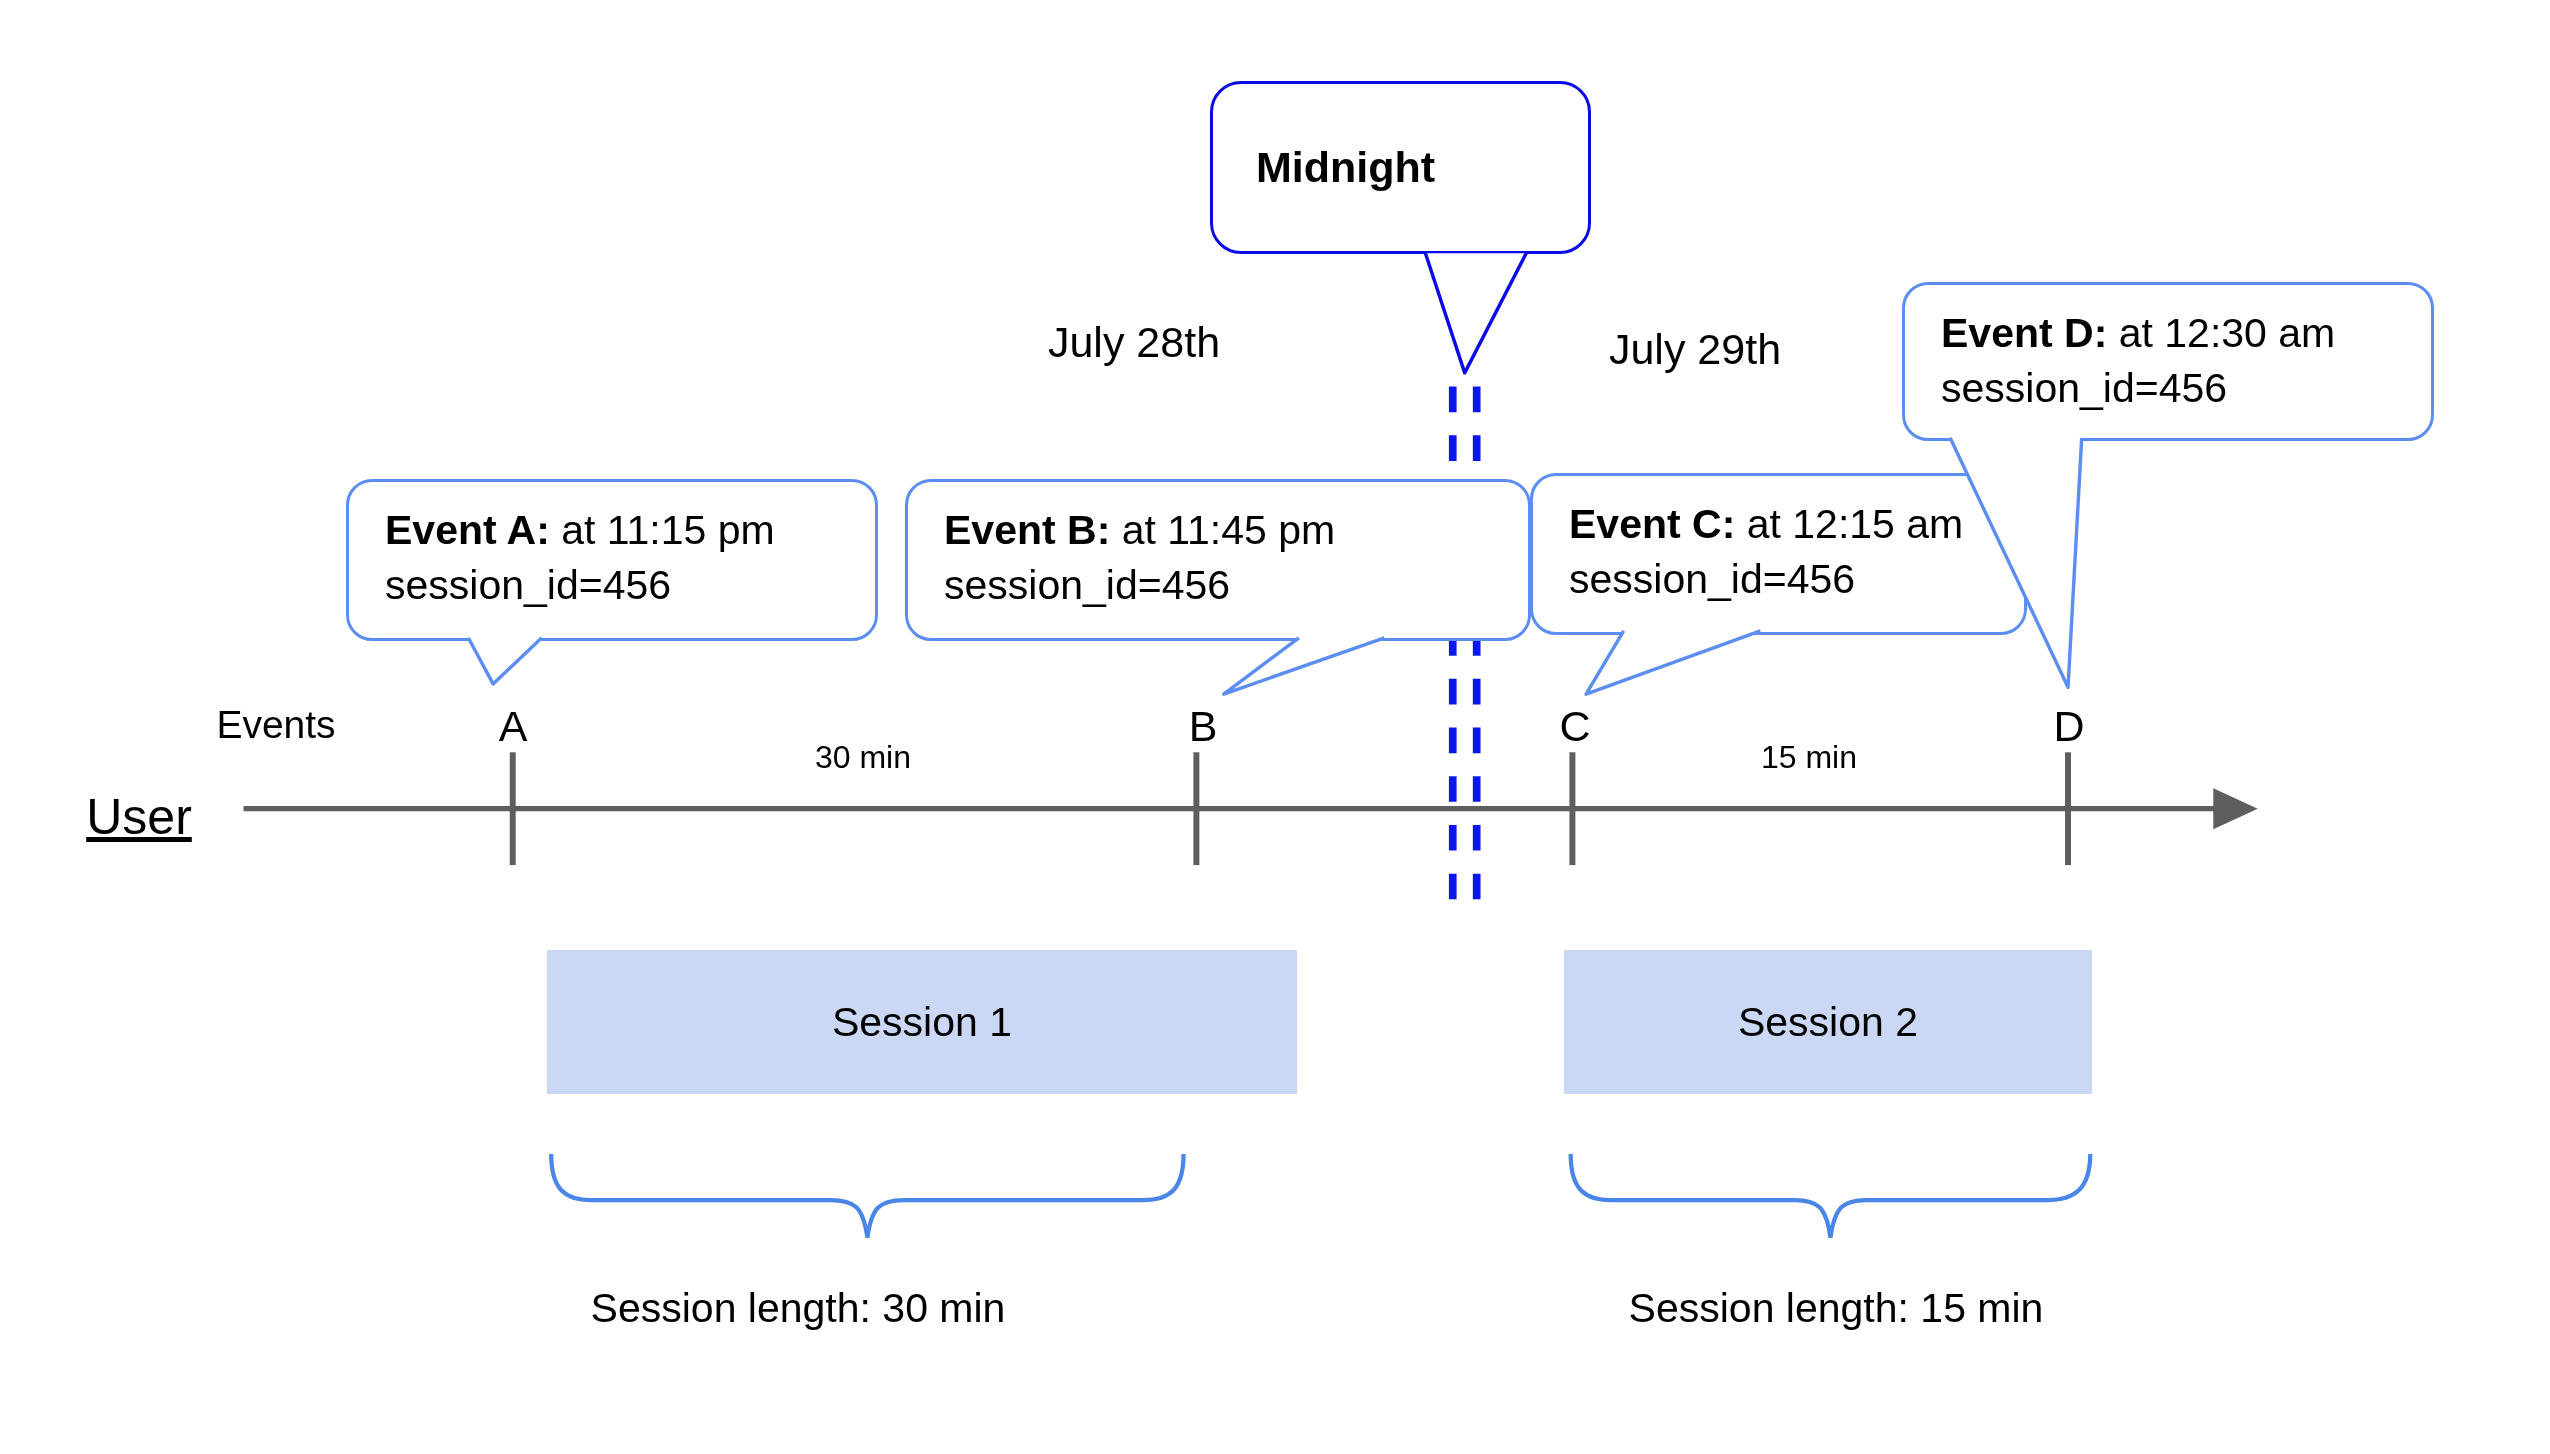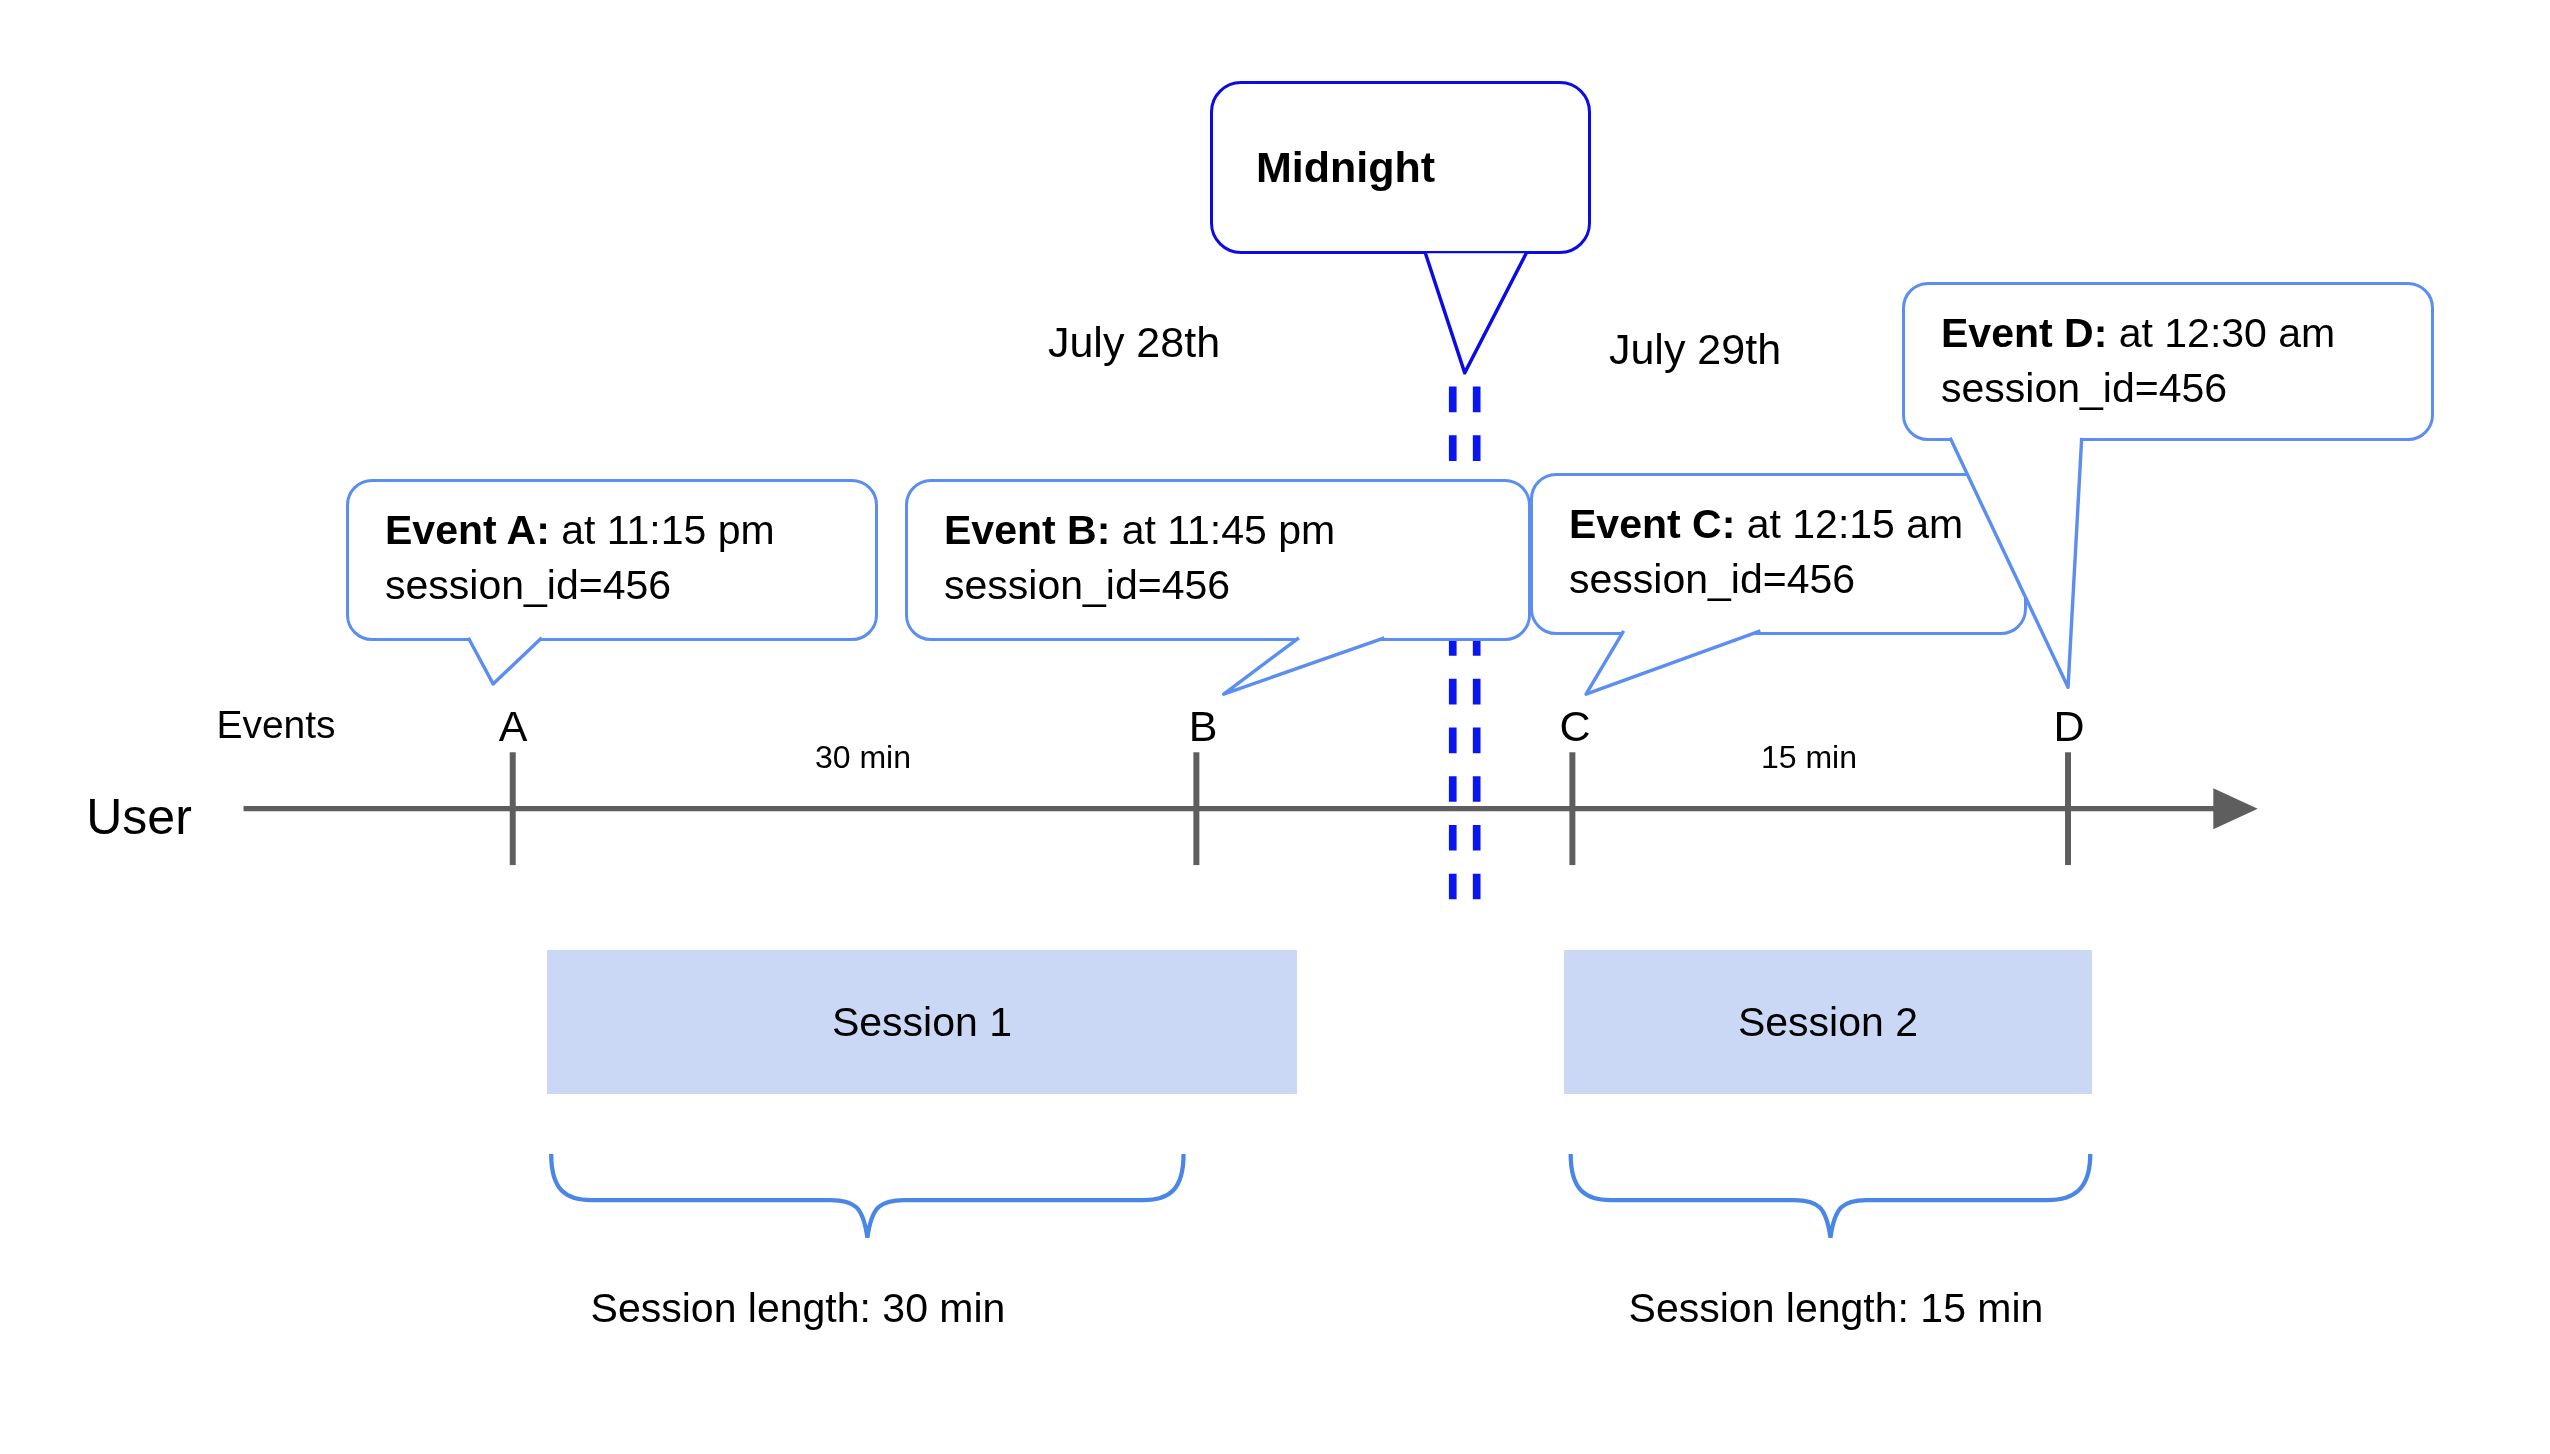--- a/index.html
+++ b/index.html
@@ -32,21 +32,21 @@
   }
   .callout .bold{font-weight:bold;}
   .midnight-bubble{
     background:#ffffff;border:3.4px solid var(--deep-blue);border-radius:31px;
     box-sizing:border-box;display:flex;align-items:center;padding-left:43px;
     font-size:43px;font-weight:bold;
   }
   .date-label{font-size:43px;}
   .event-letter{font-size:43px;}
   .axis-caption{font-size:39px;}
-  .user-caption{font-size:50px;}
+  .user-caption{font-size:50px;text-decoration:underline;}
   .interval-label{font-size:32px;}
   .session-box{
     background:var(--session-fill);display:flex;align-items:center;justify-content:center;
     font-size:41px;
   }
   .session-length{font-size:41px;margin-left:16px;}
 </style>
 </head>
 <body>
 

